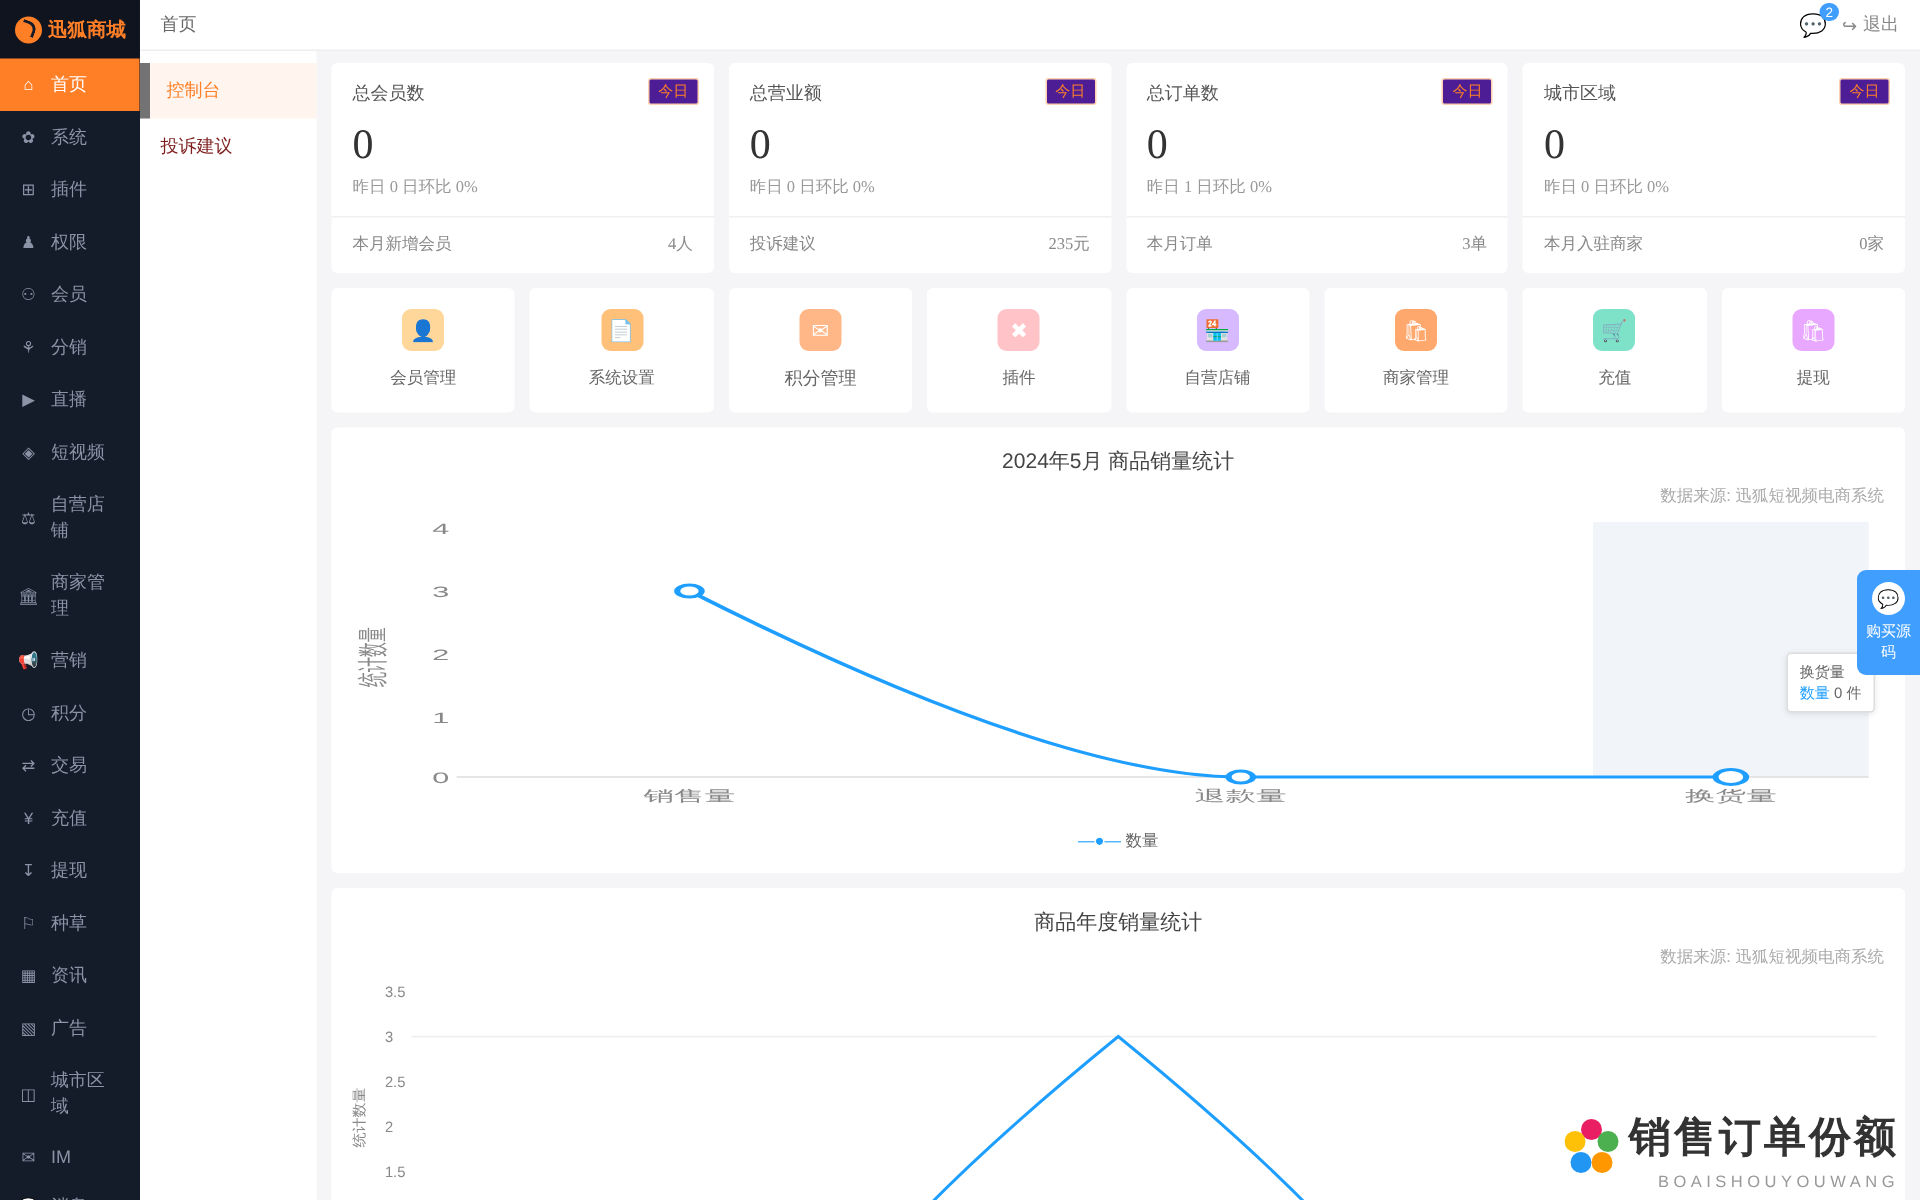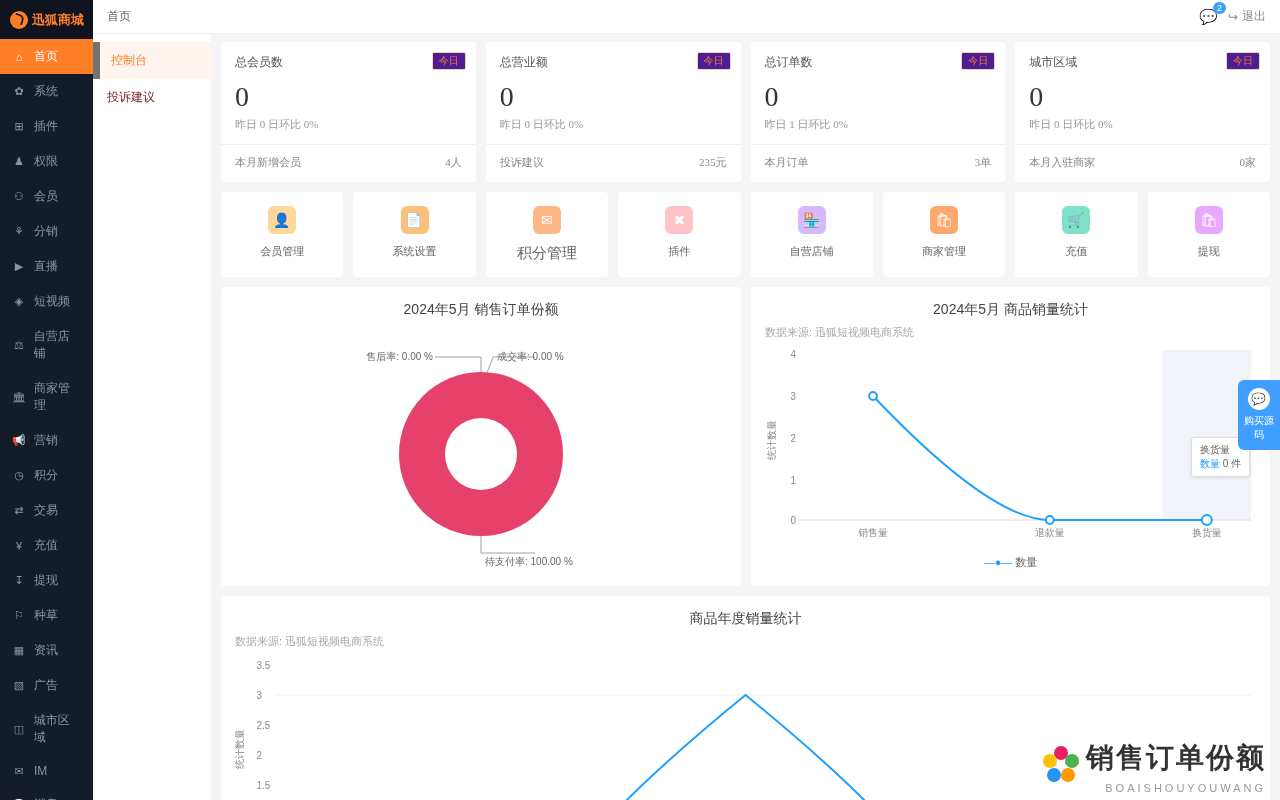--- a/index.html
+++ b/index.html
@@ -27,21 +27,21 @@
 .stat-num { font-size:28px; font-weight:500; margin-top:10px; color:#333;}
 .stat-sub { color:#999; font-size:11px; margin-top:4px; }
 .stat-divider { height:1px; background:#f0f0f0; margin:12px -14px 10px; }
 .stat-foot { display:flex; justify-content:space-between; color:#888; font-size:11px; }
 .quick-row { display:flex; gap:10px; margin-top:10px; }
 .quick-card { flex:1; background:#fff; border-radius:4px; padding:14px 6px; text-align:center; cursor:pointer; }
 .quick-icon { width:28px; height:28px; border-radius:6px; margin:0 auto 10px; display:flex; align-items:center; justify-content:center; font-size:14px; color:#fff;}
 .charts-row { display:flex; gap:10px; margin-top:10px; }
 .chart-card { background:#fff; border-radius:4px; padding:14px; }
 .chart-title { text-align:center; font-size:14px; color:#444; font-weight:500; }
-.chart-sub { text-align:left; font-size:11px; color:#aaa; margin-top:6px; }
+.chart-sub { text-align:right; font-size:11px; color:#aaa; margin-top:6px; }
 svg text { font-family:inherit; }
 .floating-btn { position:fixed; right:0; top:380px; width:42px; background:#409eff; color:#fff; border-radius:6px 0 0 6px; padding:8px 4px; text-align:center; font-size:10px; cursor:pointer; }
 .floating-btn .bubble { width:22px; height:22px; background:#fff; border-radius:50%; margin:0 auto 4px; display:flex; align-items:center; justify-content:center; color:#409eff; font-size:12px;}
 .watermark { position:fixed; right:14px; bottom:6px; text-align:right; pointer-events:none; }
 .watermark .t1 { font-size:28px; font-weight:bold; color:#333; letter-spacing:2px;}
 .watermark .t2 { font-size:11px; color:#999; letter-spacing:3px;}
 .wm-flower { display:inline-block; width:36px; height:36px; vertical-align:middle; margin-right:4px; position:relative;}
 .wm-flower span{position:absolute;width:14px;height:14px;border-radius:50%;}
 .tooltip-box { position:absolute; background:#fff; border:1px solid #ddd; border-radius:3px; padding:5px 8px; font-size:10px; color:#666; box-shadow:0 1px 4px rgba(0,0,0,.1);}
 </style>
@@ -216,21 +216,21 @@
         <div class="quick-card">
           <div class="quick-icon" style="background:#ffd79a">👤</div>
           <div style="font-size:11px;color:#666">会员管理</div>
         </div>
         <div class="quick-card">
           <div class="quick-icon" style="background:#ffc07a">📄</div>
           <div style="font-size:11px;color:#666">系统设置</div>
         </div>
         <div class="quick-card">
           <div class="quick-icon" style="background:#ffb788">✉</div>
-          <div style="font-size:15px;color:#666">积分管理</div>
+          <div style="font-size:12px;color:#666">积分管理</div>
         </div>
         <div class="quick-card">
           <div class="quick-icon" style="background:#ffc3c8">✖</div>
           <div style="font-size:11px;color:#666">插件</div>
         </div>
         <div class="quick-card">
           <div class="quick-icon" style="background:#d7b9ff">🏪</div>
           <div style="font-size:11px;color:#666">自营店铺</div>
         </div>
         <div class="quick-card">
@@ -241,38 +241,20 @@
           <div class="quick-icon" style="background:#7ee2c8">🛒</div>
           <div style="font-size:11px;color:#666">充值</div>
         </div>
         <div class="quick-card">
           <div class="quick-icon" style="background:#e9a8ff">🛍</div>
           <div style="font-size:11px;color:#666">提现</div>
         </div>
       </div>
 
     <div class="charts-row">
-      <div class="chart-card" style="flex:0 0 520px">
-        <div class="chart-title">2024年5月 销售订单份额</div>
-        <svg width="492" height="250">
-          <g transform="translate(246,135)">
-            <circle r="82" fill="#e6416b"></circle>
-            <circle r="36" fill="#fff"></circle>
-          </g>
-          <line x1="246" y1="53" x2="246" y2="38" stroke="#888" stroke-width="0.8"></line>
-          <line x1="246" y1="38" x2="200" y2="38" stroke="#888" stroke-width="0.8"></line>
-          <text x="198" y="41" text-anchor="end" font-size="10" fill="#666">售后率: 0.00 %</text>
-          <line x1="252" y1="54" x2="258" y2="38" stroke="#888" stroke-width="0.8"></line>
-          <line x1="258" y1="38" x2="300" y2="38" stroke="#888" stroke-width="0.8"></line>
-          <text x="262" y="41" font-size="10" fill="#666">成交率: 0.00 %</text>
-          <line x1="246" y1="217" x2="246" y2="234" stroke="#888" stroke-width="0.8"></line>
-          <line x1="246" y1="234" x2="300" y2="234" stroke="#888" stroke-width="0.8"></line>
-          <text x="250" y="246" font-size="10" fill="#666">待支付率: 100.00 %</text>
-        </svg>
-      </div>
 
       <div class="chart-card" style="flex:1;position:relative">
         <div class="chart-title">2024年5月 商品销量统计</div>
         <div class="chart-sub">数据来源: 迅狐短视频电商系统</div>
         <svg width="100%" height="210" viewBox="0 0 500 210" preserveAspectRatio="none">
           <rect x="405" y="10" width="90" height="170" fill="#e8eef7" opacity="0.6"></rect>
           <text x="10" y="100" font-size="10" fill="#888" transform="rotate(-90 10,100)" text-anchor="middle">统计数量</text>
           <text x="26" y="18" font-size="10" fill="#888">4</text>
           <text x="26" y="60" font-size="10" fill="#888">3</text>
           <text x="26" y="102" font-size="10" fill="#888">2</text>

